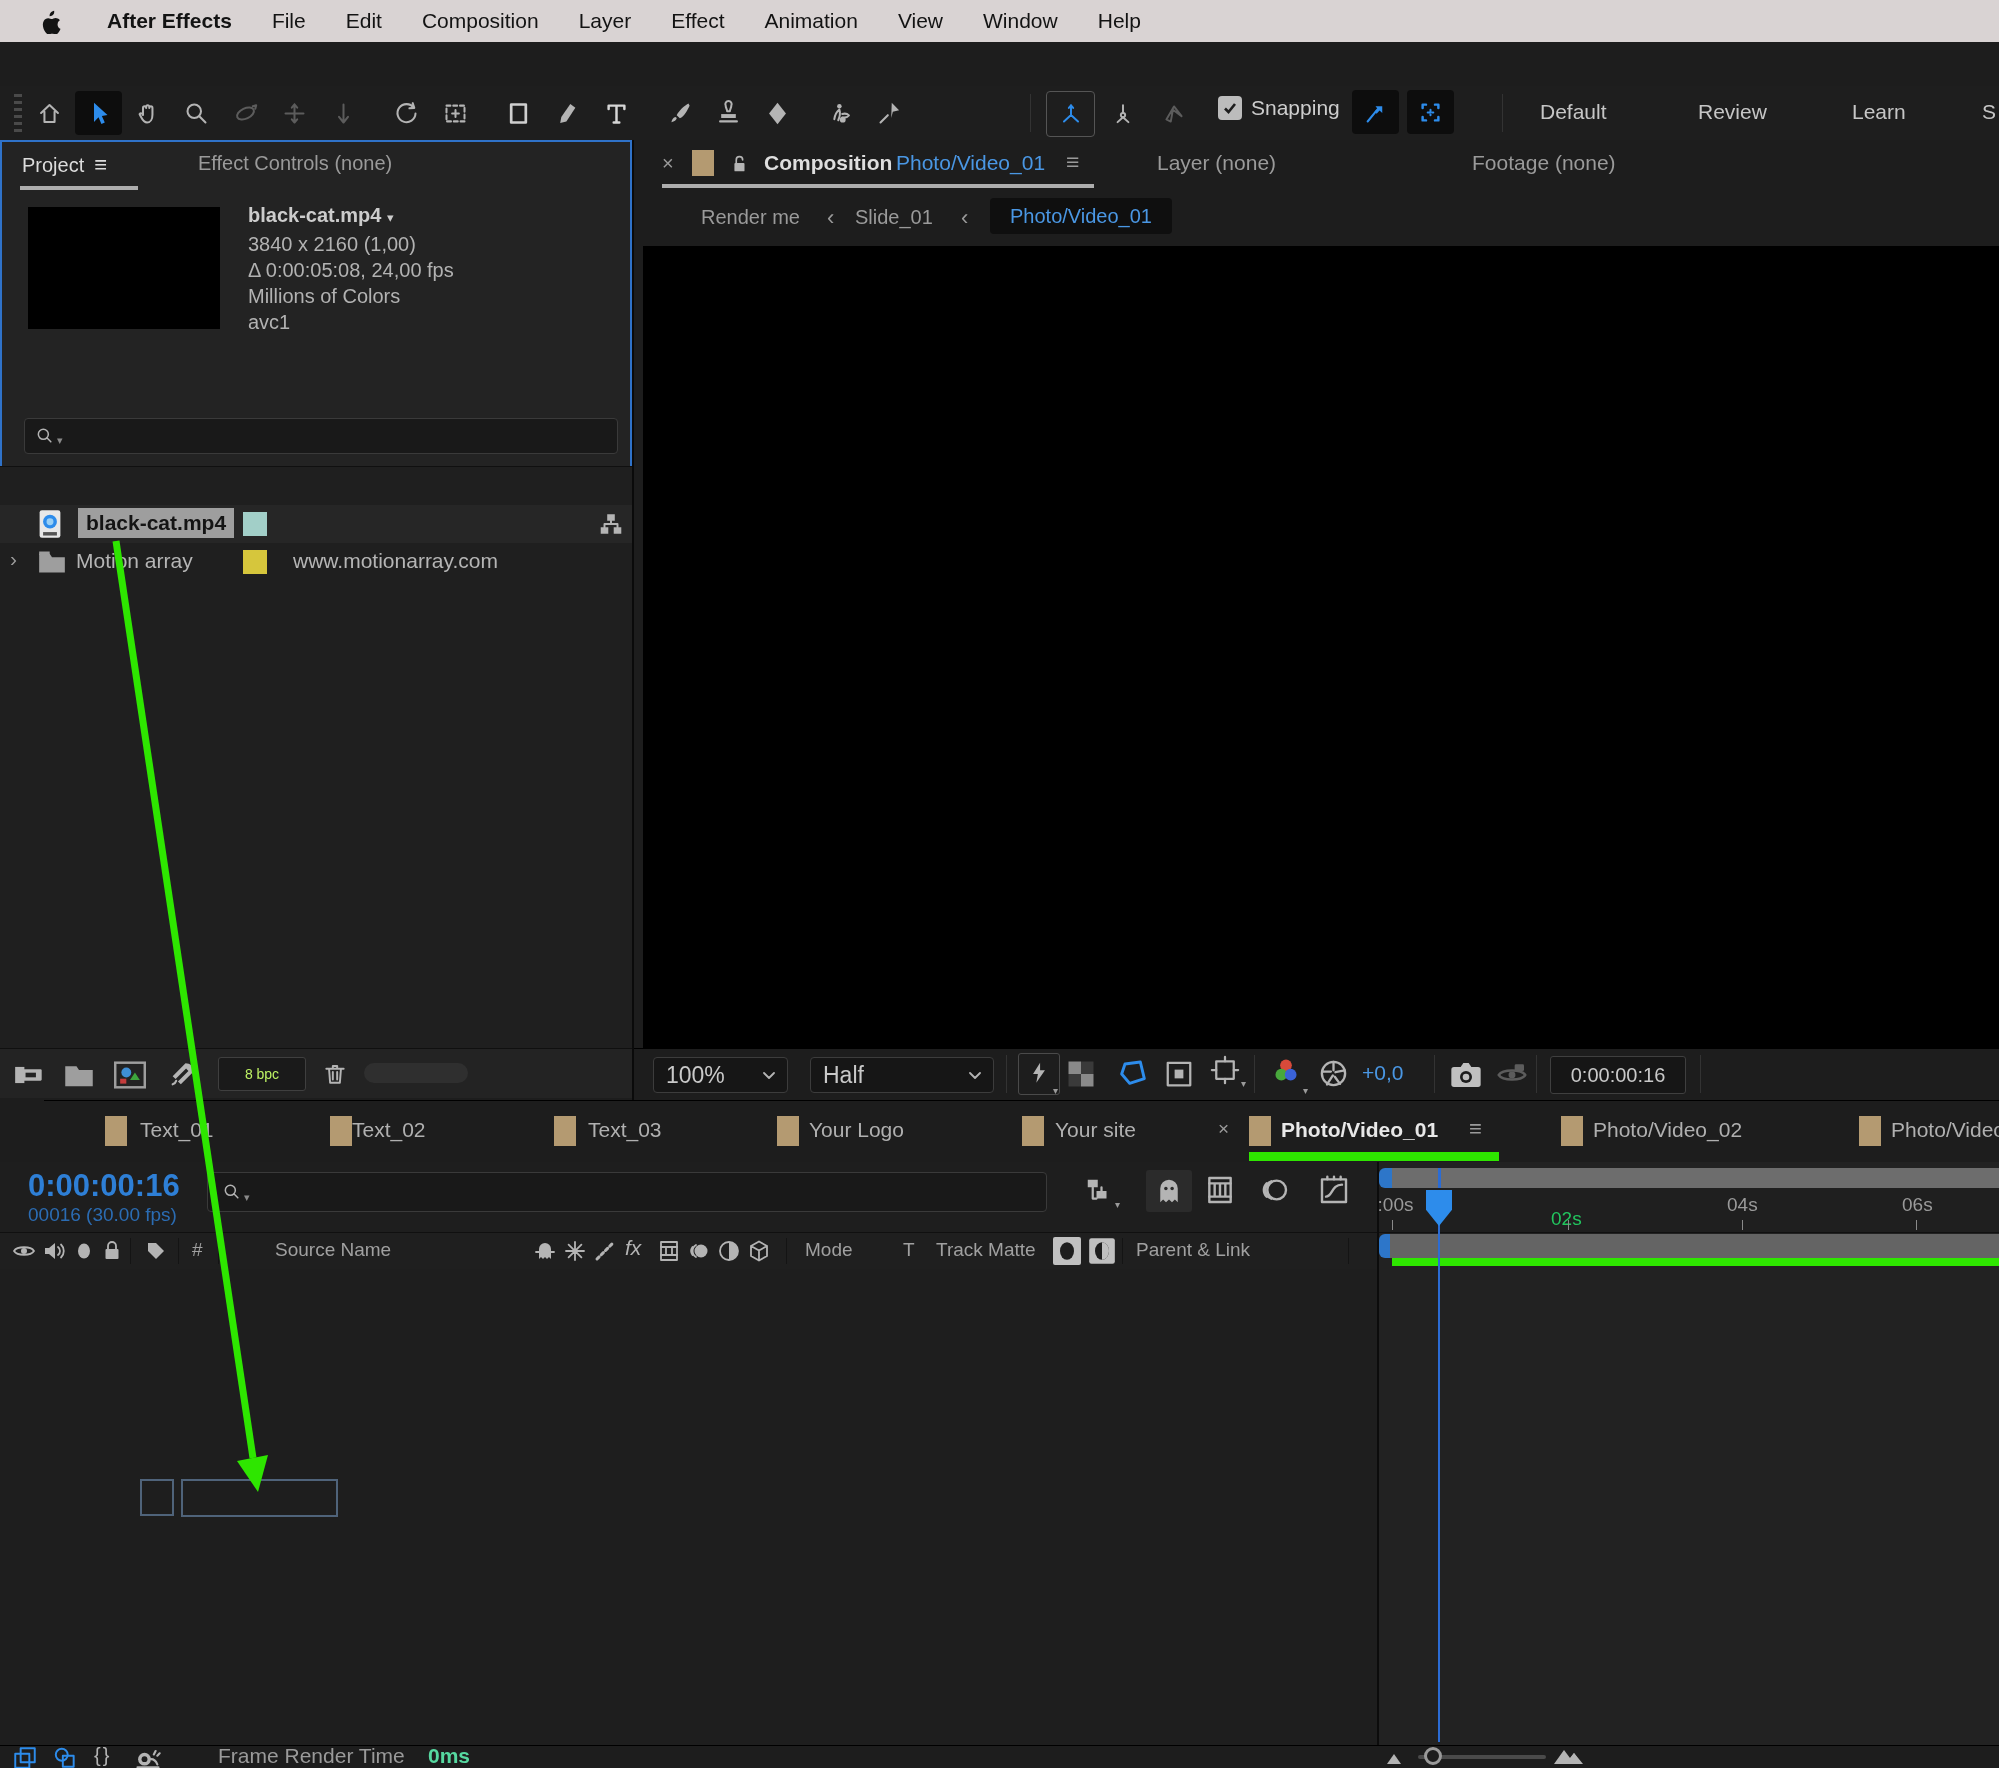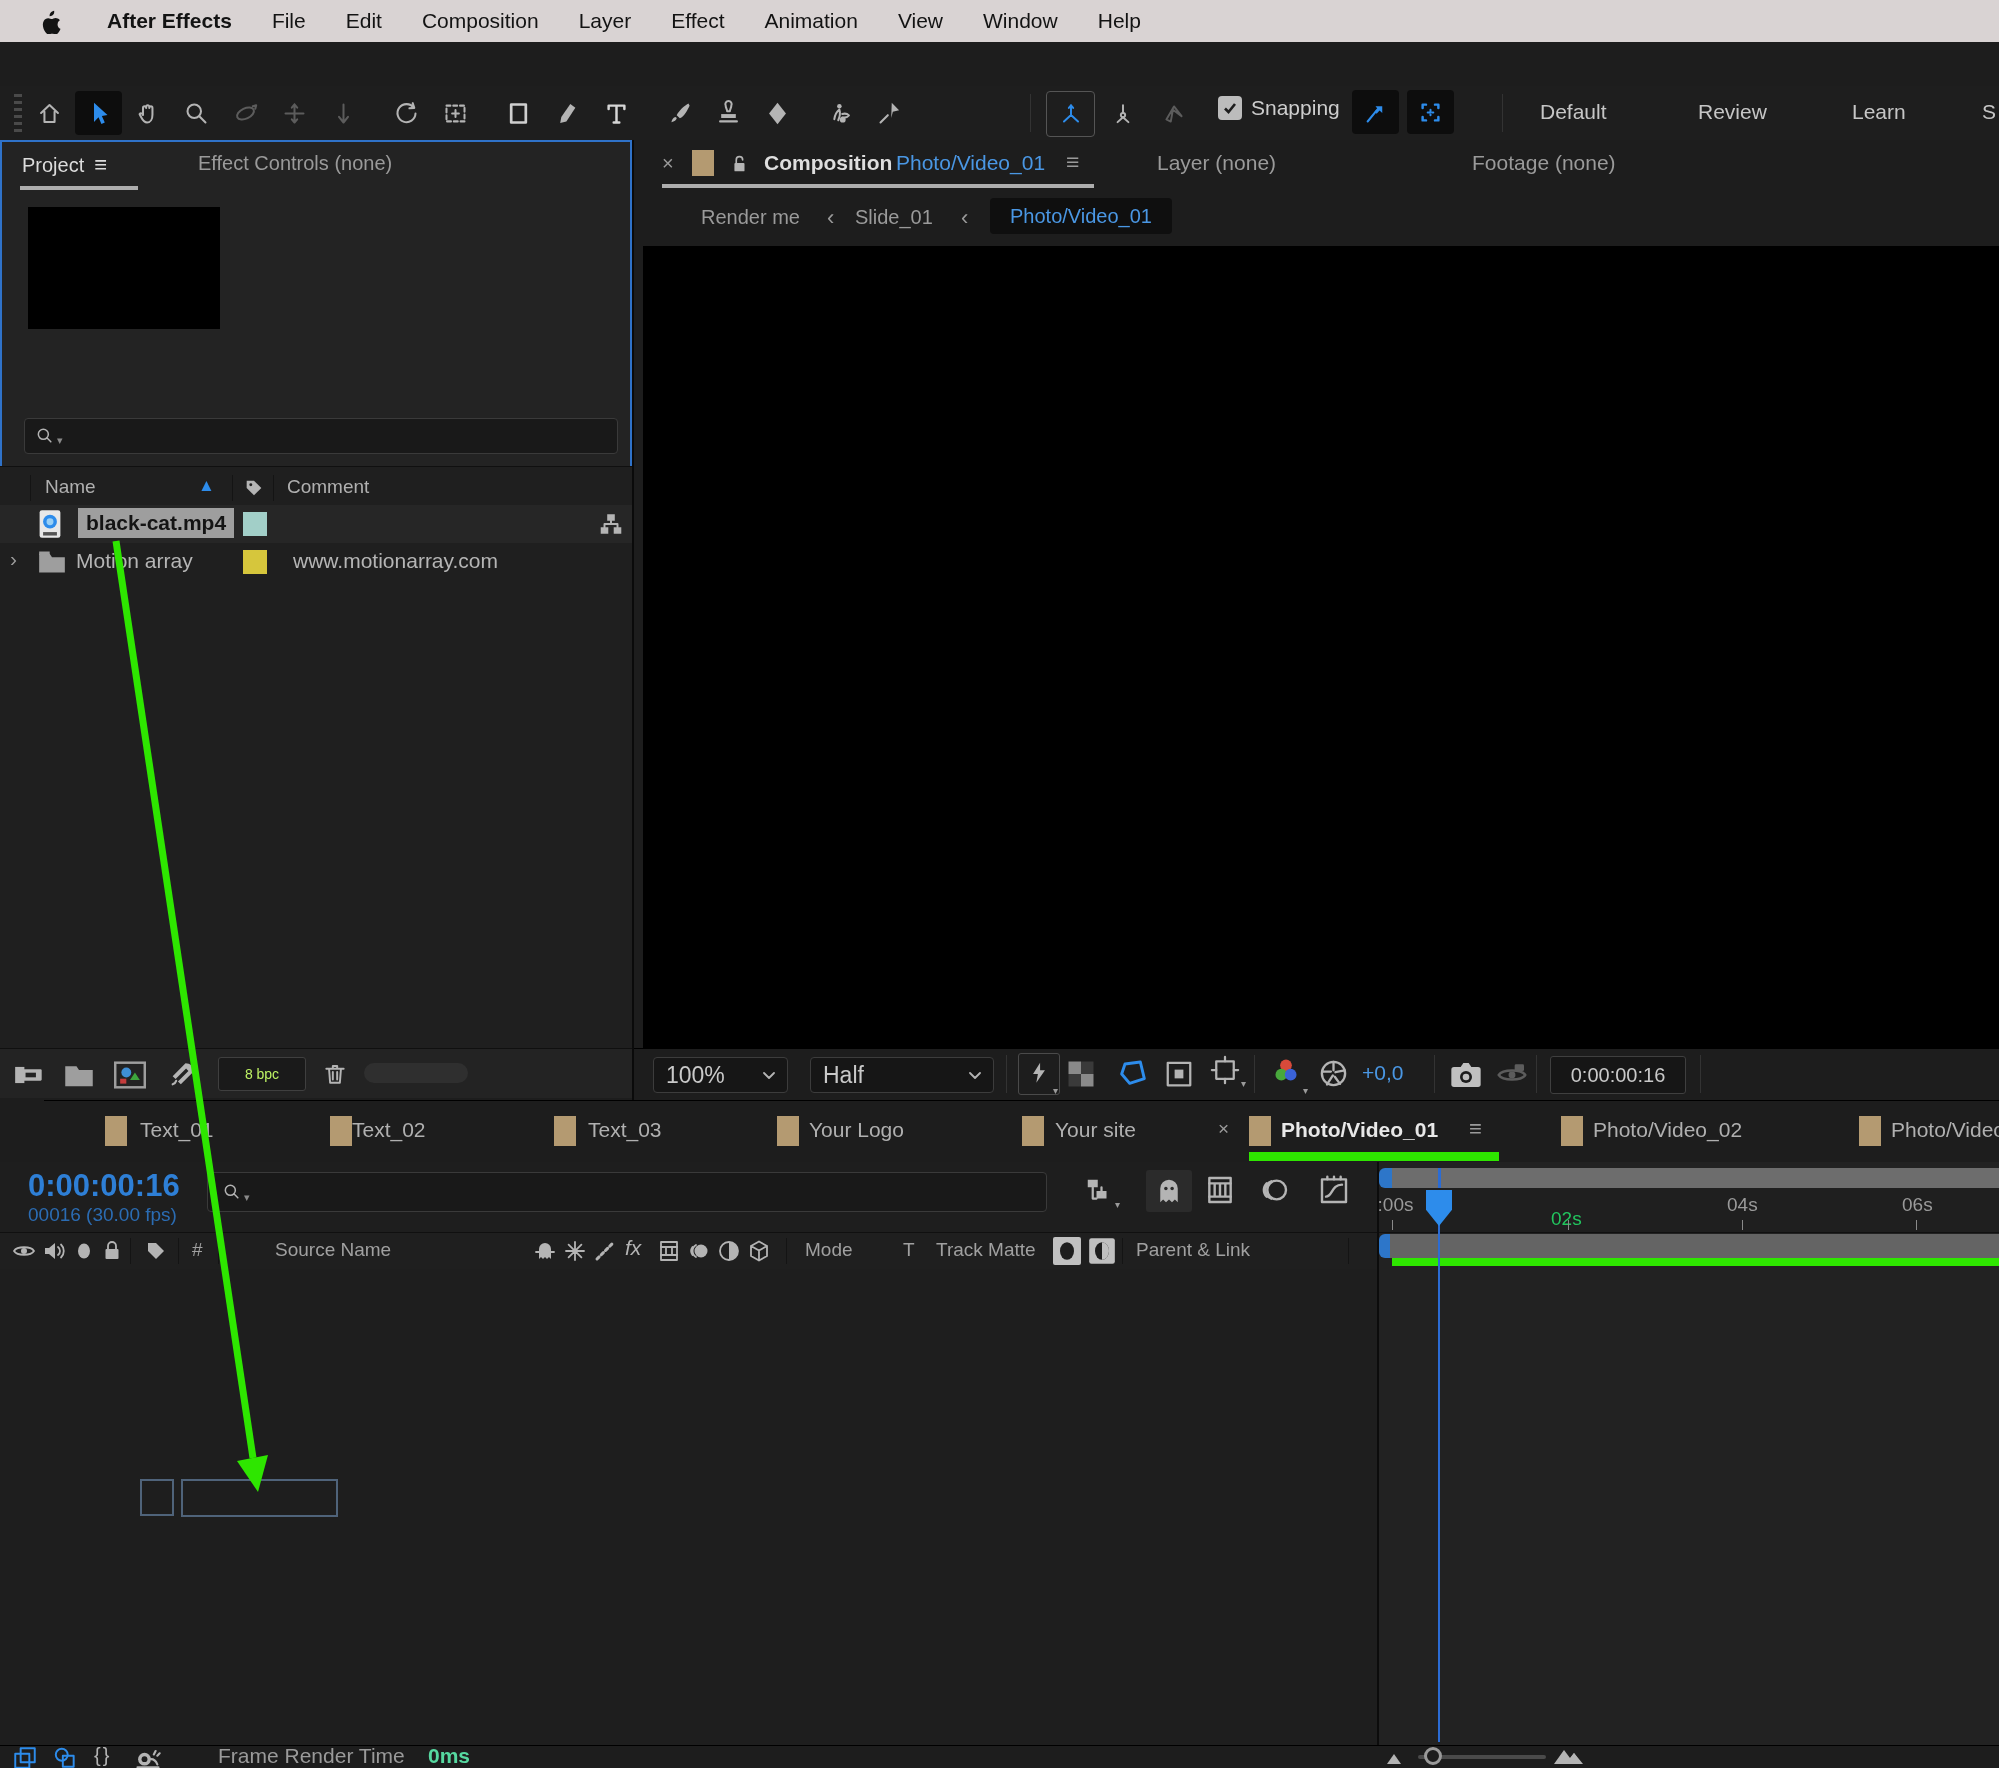--- a/index.html
+++ b/index.html
@@ -218,43 +218,38 @@
 
     <div id="project" class="abs">
       <div class="row abs" style="left:22px;top:12px;gap:10px;">
         <span class="ptab on">Project</span>
         <span class="ptab on" style="font-size:22px;">≡</span>
       </div>
       <div class="abs" style="left:20px;top:46px;width:118px;height:4px;background:#adadad;"></div>
       <span class="ptab abs" style="left:198px;top:12px;"><span>Effect Controls</span> <span>(none)</span></span>
 
       <div class="abs" style="left:28px;top:67px;width:192px;height:122px;background:#000;"></div>
+      <div class="abs" style="left:248px;top:62px;font-size:20px;line-height:26px;color:#b2b2b2;">
+        <div style="color:#cccccc;font-weight:bold;"><span>black-cat.mp4</span> <span style="font-size:13px;">▾</span></div>
+        <div>3840 x 2160 (1,00)</div>
+        <div>Δ 0:00:05:08, 24,00 fps</div>
+        <div>Millions of Colors</div>
+        <div>avc1</div>
+      </div>
 
       <div class="abs row" style="left:24px;top:278px;width:592px;height:34px;background:#191919;border:1px solid #3a3a3a;border-radius:4px;">
         <svg class="ic" width="20" height="20" viewBox="0 0 24 24" style="margin-left:10px;">
             <circle cx="10" cy="10" r="6"></circle>
             <path d="M14.5 14.5 19 19"></path>
           </svg>
         <span style="color:#8a8a8a;font-size:11px;margin-left:2px;margin-top:8px;">▾</span>
       </div>
 
       <div class="abs" style="left:0;top:326px;width:632px;height:582px;background:#1f1f1f;border-top:1px solid #101010;">
 
-        <div class="row abs" style="left:0;top:4px;width:632px;height:34px;border-bottom:1px solid #121212;">
-          <div class="vsep abs" style="left:30px;top:4px;"></div>
-          <span class="abs" style="left:45px;top:5px;font-size:19px;color:#b0b0b0;">Name</span>
-          <span class="abs" style="left:198px;top:5px;color:#2d8ceb;font-size:17px;">▲</span>
-          <div class="vsep abs" style="left:232px;top:4px;"></div>
-          <svg class="ic" width="22" height="22" viewBox="0 0 24 24" style="position:absolute;left:243px;top:6px;">
-              <path class="f" d="M4 4h8l8 8-8 8-8-8z"></path>
-              <circle cx="8.5" cy="8.5" r="1.6" fill="#1f1f1f" stroke="none"></circle>
-            </svg>
-          <div class="vsep abs" style="left:273px;top:4px;"></div>
-          <span class="abs" style="left:287px;top:5px;font-size:19px;color:#b0b0b0;">Comment</span>
-        </div>
 
         <div class="abs" style="left:0;top:38px;width:632px;height:38px;background:#262626;">
           <svg width="24" height="30" viewBox="0 0 20 26" style="position:absolute;left:38px;top:4px;">
               <rect x="1" y="1" width="18" height="24" rx="2" fill="#e8e8e8"></rect>
               <circle cx="10" cy="11" r="6" fill="#2d8ceb"></circle>
               <circle cx="10" cy="11" r="3" fill="#9ad0f5"></circle>
               <rect x="4" y="20" width="12" height="3" fill="#555"></rect>
             </svg>
           <span class="abs" style="left:78px;top:3px;background:#9e9e9e;color:#141414;font-size:21px;font-weight:bold;padding:3px 8px;">black-cat.mp4</span>
           <span class="abs" style="left:243px;top:7px;width:24px;height:24px;background:#a2cfc8;"></span>

